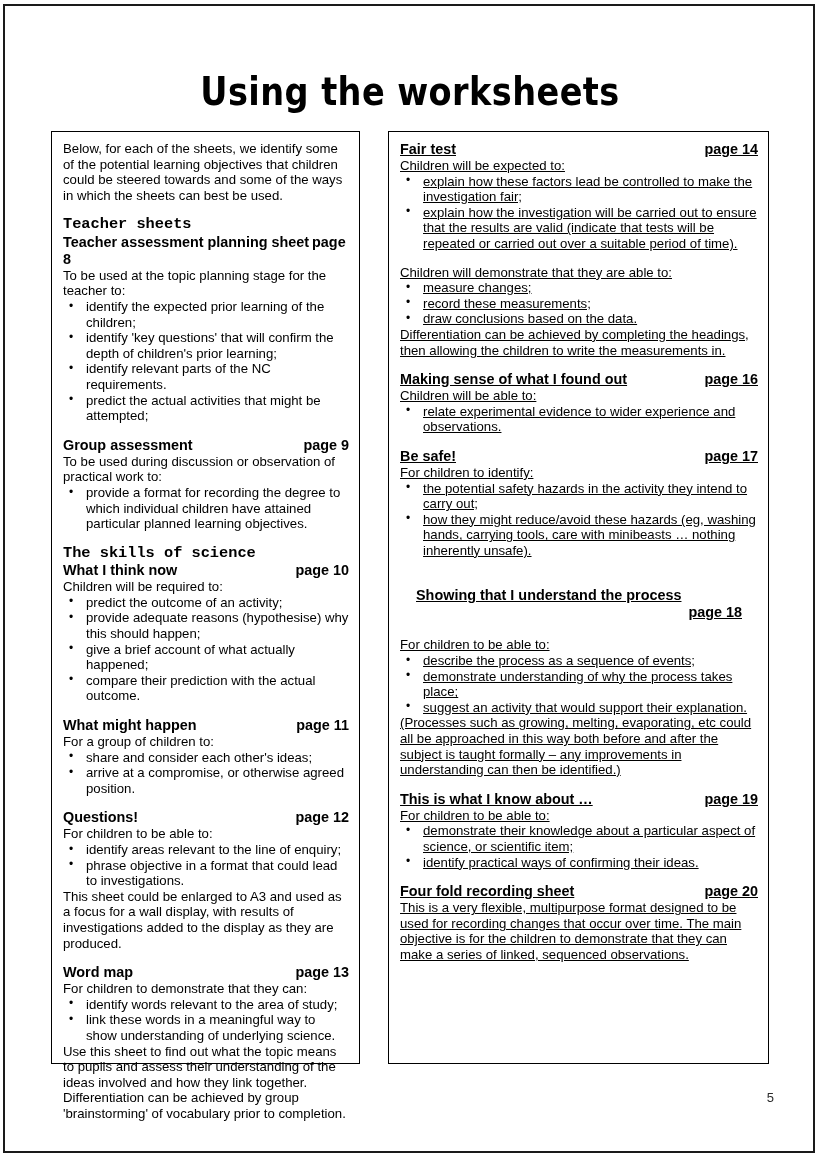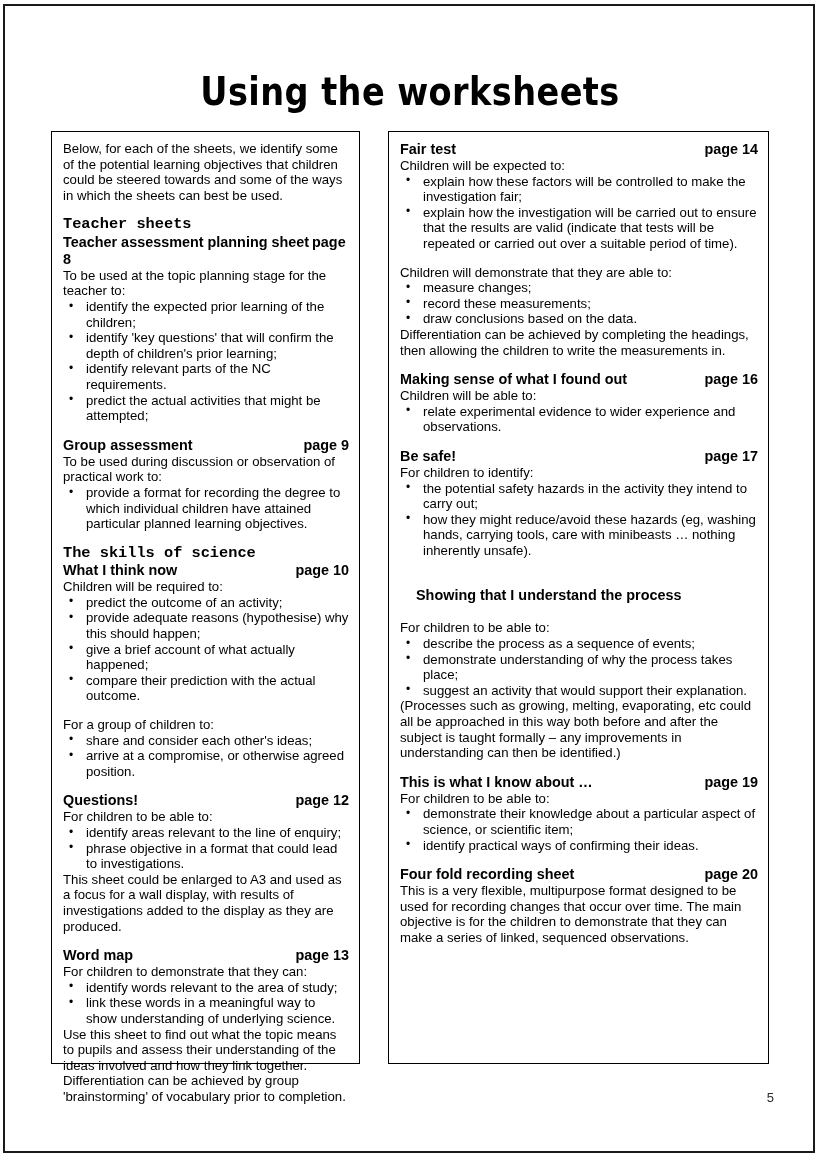--- a/index.html
+++ b/index.html
@@ -54,21 +54,21 @@
     justify-content: space-between;
     gap: 28px;
   }
   .column {
     border: 1.6px solid #000;
     box-sizing: border-box;
     padding: 9px 10px 8px 11px;
     background: #fff;
   }
   .column.left  { width: 341px; }
-  .column.right { width: 421px; }
+  .column.right { width: 421px; text-decoration: underline; }
 
   .para {
     font-size: 13.2px;
     line-height: 15.6px;
     margin: 0;
   }
   .spacer { height: 13px; }
 
   .section-title {
     font-size: 15.3px;
@@ -178,20 +178,24 @@
     <p class="para">Children will be required to:</p>
     <ul class="bullets">
       <li>predict the outcome of an activity;</li>
       <li>provide adequate reasons (hypothesise) why this should happen;</li>
       <li>give a brief account of what actually happened;</li>
       <li>compare their prediction with the actual outcome.</li>
     </ul>
 
     <div class="spacer"></div>
 
+    <p class="head-row">
+      <span class="head-label">What might happen</span>
+      <span class="head-page">page 11</span>
+    </p>
     <p class="para">For a group of children to:</p>
     <ul class="bullets">
       <li>share and consider each other's ideas;</li>
       <li>arrive at a compromise, or otherwise agreed position.</li>
     </ul>
 
     <div class="spacer"></div>
 
     <p class="head-row">
       <span class="head-label">Questions!</span>
@@ -221,21 +225,21 @@
   </div>
 
   <div class="column right">
 
     <p class="head-row">
       <span class="head-label">Fair test</span>
       <span class="head-page">page 14</span>
     </p>
     <p class="para">Children will be expected to:</p>
     <ul class="bullets">
-      <li>explain how these factors will be controlled to make the investigation fair;</li>
+      <li>explain how these factors lead be controlled to make the investigation fair;</li>
       <li>explain how the investigation will be carried out to ensure that the results are valid (indicate that tests will be repeated or carried out over a suitable period of time).</li>
     </ul>
 
     <div class="spacer"></div>
 
     <p class="para">Children will demonstrate that they are able to:</p>
     <ul class="bullets">
       <li>measure changes;</li>
       <li>record these measurements;</li>
       <li>draw conclusions based on the data.</li>
@@ -262,20 +266,21 @@
     <p class="para">For children to identify:</p>
     <ul class="bullets">
       <li>the potential safety hazards in the activity they intend to carry out;</li>
       <li>how they might reduce/avoid these hazards (eg, washing hands, carrying tools, care with minibeasts … nothing inherently unsafe).</li>
     </ul>
 
     <div class="spacer"></div>
 
     <p class="head-stack">
       <span>Showing that I understand the process</span>
+      <span class="head-page">page 18</span>
     </p>
     <p class="para">For children to be able to:</p>
     <ul class="bullets">
       <li>describe the process as a sequence of events;</li>
       <li>demonstrate understanding of why the process takes place;</li>
       <li>suggest an activity that would support their explanation.</li>
     </ul>
     <p class="para">(Processes such as growing, melting, evaporating, etc could all be approached in this way both before and after the subject is taught formally – any improvements in understanding can then be identified.)</p>
 
     <div class="spacer"></div>

